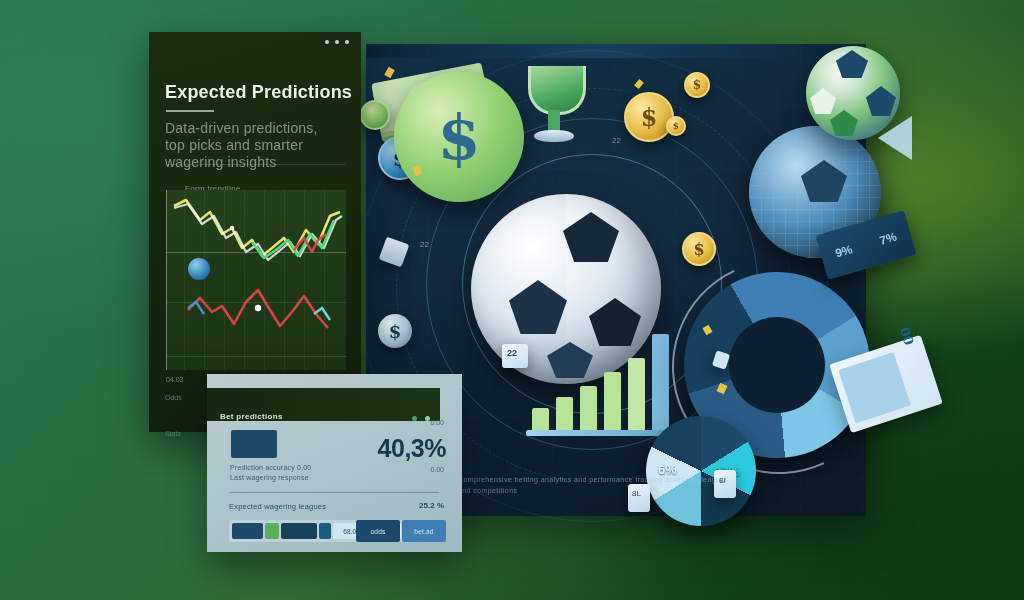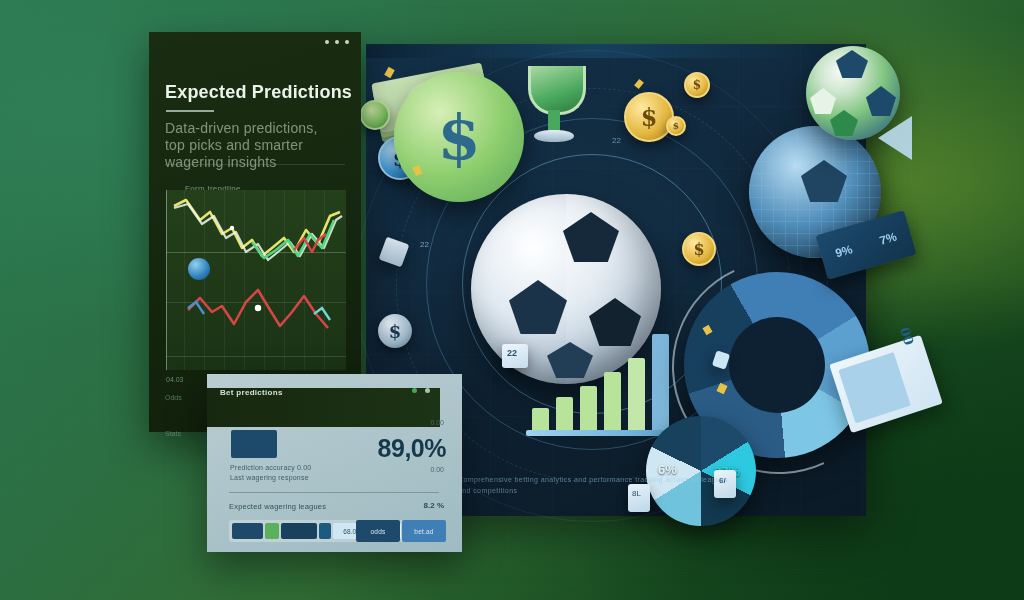--- a/index.html
+++ b/index.html
@@ -184,22 +184,22 @@
      font-size:7px;color:rgba(150,205,175,.6);}
   .lp-foot{position:absolute;left:16px;top:362px;font-size:7px;color:rgba(150,205,175,.5);}
   .lp-foot2{position:absolute;left:16px;top:398px;font-size:7px;color:rgba(150,205,175,.45);}
   .mini-badge{position:absolute;left:40px;top:240px;width:22px;height:22px;border-radius:50%;
      background:radial-gradient(circle at 35% 30%,#8fd0f0,#2f7fb8 60%,#14517f);}
 
   
   .scard{position:absolute;left:207px;top:374px;width:255px;height:178px;
      background:linear-gradient(160deg,#b9cdd2,#a9c2c8 60%,#9fbac2);
      box-shadow:0 16px 36px rgba(0,0,0,.40);}
-  .sc-head{position:absolute;left:0;top:14px;width:233px;height:39px;
-     background:linear-gradient(90deg,#16280f,#1d3315);display:flex;align-items:flex-start;}
+  .sc-head{position:absolute;left:0;top:14px;width:233px;height:33px;
+     background:linear-gradient(90deg,#16280f,#1d3315);display:flex;align-items:flex-end;}
   .sc-head-title{margin-left:13px;font-size:8px;color:#cfe3cf;letter-spacing:.3px;font-weight:bold;}
   .sc-head-icons{margin-left:auto;margin-right:10px;display:flex;gap:8px;align-items:center;}
   .sc-head-icons i{display:block;width:5px;height:5px;border-radius:50%;background:#cfe3cf;opacity:.8;}
   .sc-head-icons .g{background:#59c168;}
   .sc-thumb{position:absolute;left:24px;top:56px;width:46px;height:28px;background:#1d4a6b;border-radius:2px;}
   .sc-line1{position:absolute;left:23px;top:90px;font-size:7px;color:#3e5c66;letter-spacing:.2px;}
   .sc-line2{position:absolute;left:23px;top:100px;font-size:7px;color:#3e5c66;letter-spacing:.2px;}
   .sc-big{position:absolute;right:16px;top:60px;font-size:25px;font-weight:bold;color:#16384c;
      letter-spacing:-.5px;}
   .sc-small-top{position:absolute;right:18px;top:45px;font-size:7px;color:#4a6874;}
@@ -389,27 +389,27 @@
   <div class="scard">
     <div class="sc-head">
       <span class="sc-head-title">Bet predictions</span>
       <span class="sc-head-icons">
         <i class="g"></i>
         <i></i>
       </span>
     </div>
     <div class="sc-thumb"></div>
     <div class="sc-small-top">0.00</div>
-    <div class="sc-big">89,0%</div>
+    <div class="sc-big">40,3%</div>
     <div class="sc-small-bot">0.00</div>
     <div class="sc-line1">Prediction accuracy    0.00</div>
     <div class="sc-line2">Last wagering response</div>
     <div class="sc-div"></div>
     <div class="sc-label">Expected wagering leagues</div>
-    <div class="sc-pct">8.2 %</div>
+    <div class="sc-pct">25.2 %</div>
 
     <div class="sc-track">
       <span class="seg" style="width:36px;background:#1d4a6b;"></span>
       <span class="seg" style="width:17px;background:#5bb05c;"></span>
       <span class="seg" style="width:42px;background:#17415c;"></span>
       <span class="seg" style="width:14px;background:#1d5a80;"></span>
       <span class="seg" style="width:40px;background:#cfe7f2;">
         <span class="chip-txt">68.0</span>
       </span>
       <span class="seg" style="width:38px;background:#e3f1f7;">

